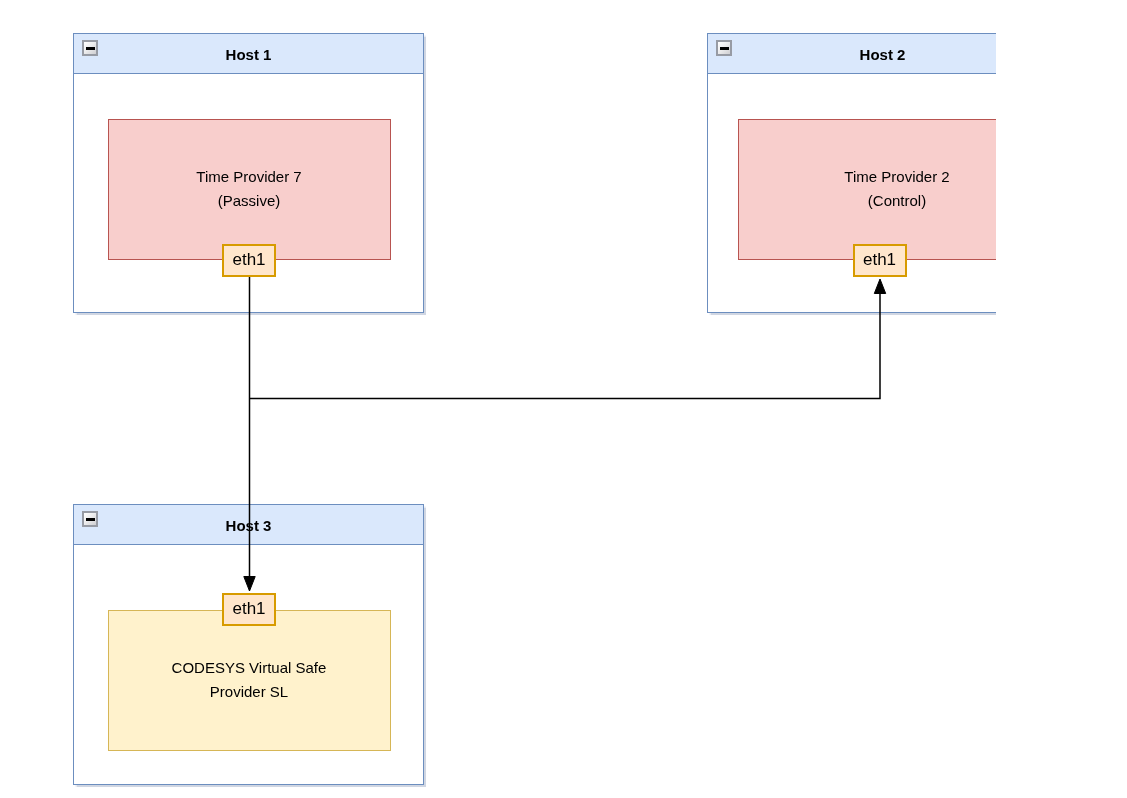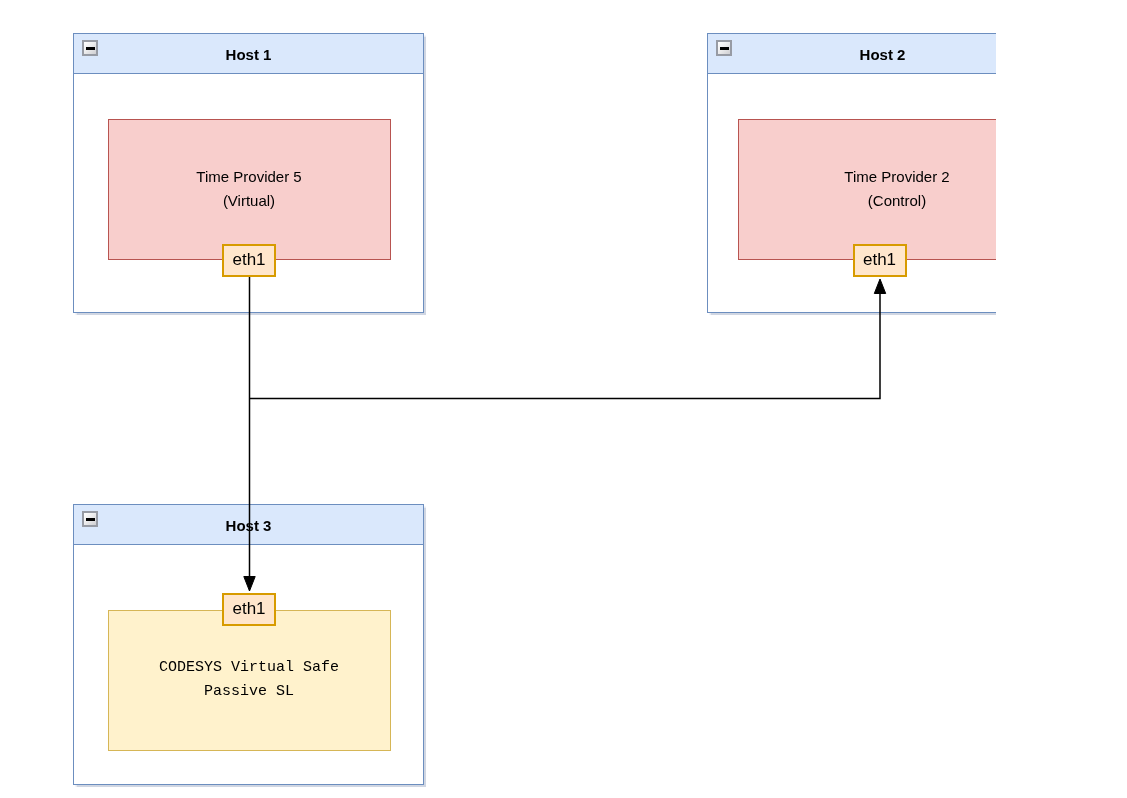--- a/index.html
+++ b/index.html
@@ -56,21 +56,21 @@
   
   .node{
     position:absolute;
     width:283px;height:141px;
     border:1.5px solid;
     display:flex;flex-direction:column;align-items:center;justify-content:center;
     text-align:center;font-size:15px;line-height:24px;
     z-index:2;
   }
   .node.provider{background:var(--provider-fill);border-color:var(--provider-border);}
-  .node.safe{background:var(--safe-fill);border-color:var(--safe-border);font-family:Liberation Mono, monospace;}
+  .node.safe{background:var(--safe-fill);border-color:var(--safe-border);}
   #host1 .node{left:33.5px;top:44.5px;}
   #host2 .node{left:29.5px;top:44.5px;padding-left:36px;}
   #host3 .node{left:33.5px;top:64.5px;}
 
   
   .port{
     position:absolute;
     width:54px;height:33px;
     background:var(--port-fill);
     border:2px solid var(--port-border);
@@ -101,22 +101,22 @@
 
   <div class="host" id="host1">
     <div class="titlebar">
       <span class="collapse-btn">
           <span class="minus-glyph"></span>
         </span>
       <span class="host-title">Host 1</span>
     </div>
     <div class="host-body">
       <div class="node provider">
-        <div>Time Provider 5</div>
-        <div>(Virtual)</div>
+        <div>Time Provider 7</div>
+        <div>(Passive)</div>
       </div>
       <div class="port">eth1</div>
     </div>
   </div>
 
   <div class="host" id="host2">
     <div class="titlebar">
       <span class="collapse-btn">
           <span class="minus-glyph"></span>
         </span>
@@ -134,21 +134,21 @@
   <div class="host" id="host3">
     <div class="titlebar">
       <span class="collapse-btn">
           <span class="minus-glyph"></span>
         </span>
       <span class="host-title">Host 3</span>
     </div>
     <div class="host-body">
       <div class="node safe">
         <div>CODESYS Virtual Safe</div>
-        <div>Passive SL</div>
+        <div>Provider SL</div>
       </div>
       <div class="port">eth1</div>
     </div>
   </div>
 
   <svg class="connector-layer" viewBox="0 0 1127 798" xmlns="http://www.w3.org/2000/svg">
 
     <line x1="249.5" y1="277" x2="249.5" y2="577"></line>
     <polygon points="249.5,591 243.8,576.5 255.2,576.5"></polygon>
 

